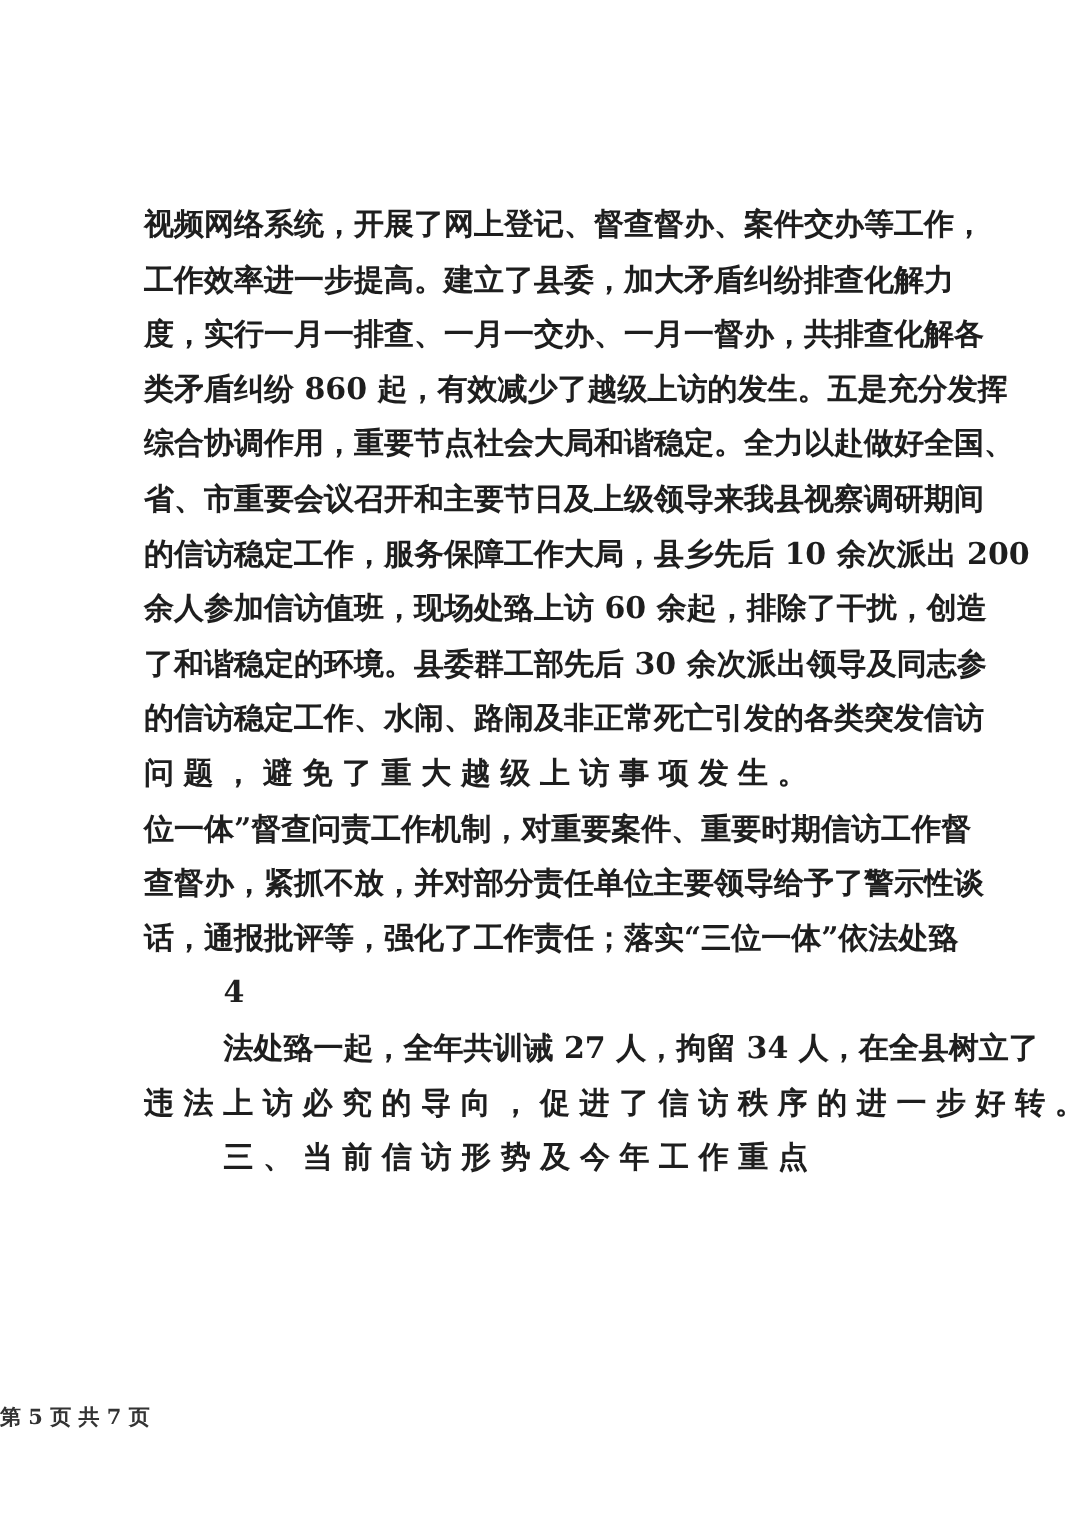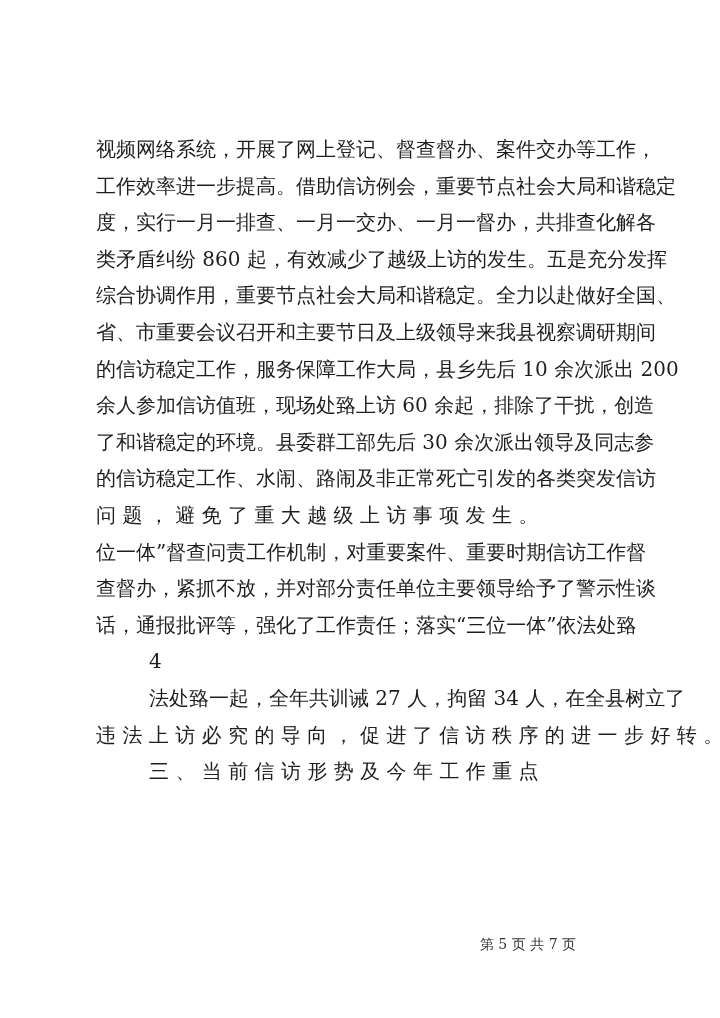--- a/index.html
+++ b/index.html
@@ -1,44 +1,44 @@
 <!DOCTYPE html>
 <html><head>
 <meta charset="utf-8">
 <style>
   html, body { margin: 0; padding: 0; background: #ffffff; }
   body { width: 720px; height: 1018px; position: relative; overflow: hidden; }
   .page {
-    position: absolute; left: 0; top: 0; width: 720px; height: 1018px; background: #ffffff;
+    position: absolute; left: 0; top: 0; width: 720px; height: 1018px; background: #ffffff; font-weight: bold;
   }
   .body-text {
     position: absolute; left: 96px; top: 131px; width: 540px;
     font-family: "DejaVu Serif", "Liberation Serif", serif;
     font-size: 20px; color: #1e1e1e;
   }
   .line {
     display: block; height: 36.6px; line-height: 36.6px; white-space: nowrap;
     letter-spacing: 6.4px;
   }
   .line.justify { text-align: justify; text-align-last: justify; letter-spacing: 0; width: 536px; }
   .indent { padding-left: 53px; }
   .line.indent.justify { width: 483px; }
   .pagenum { letter-spacing: 0; }
   .footer {
-    position: absolute; left: 0; width: 576px; top: 936px; text-align: right;
+    position: absolute; left: 0; width: 576px; top: 936px; text-align: left;
     font-family: "DejaVu Serif", "Liberation Serif", serif; font-size: 14px; color: #333;
   }
 </style>
 </head>
 <body>
 
 <div class="page">
   <div class="body-text">
     <span class="line justify">视频网络系统，开展了网上登记、督查督办、案件交办等工作，</span>
-    <span class="line justify">工作效率进一步提高。借助信访例会，重要节点社会大局和谐稳定</span>
+    <span class="line justify">工作效率进一步提高。建立了县委，加大矛盾纠纷排查化解力</span>
     <span class="line justify">度，实行一月一排查、一月一交办、一月一督办，共排查化解各</span>
     <span class="line justify">类矛盾纠纷 860 起，有效减少了越级上访的发生。五是充分发挥</span>
     <span class="line justify">综合协调作用，重要节点社会大局和谐稳定。全力以赴做好全国、</span>
     <span class="line justify">省、市重要会议召开和主要节日及上级领导来我县视察调研期间</span>
     <span class="line justify">的信访稳定工作，服务保障工作大局，县乡先后 10 余次派出 200</span>
     <span class="line justify">余人参加信访值班，现场处臵上访 60 余起，排除了干扰，创造</span>
     <span class="line justify">了和谐稳定的环境。县委群工部先后 30 余次派出领导及同志参</span>
     <span class="line justify">的信访稳定工作、水闹、路闹及非正常死亡引发的各类突发信访</span>
     <span class="line">问题，避免了重大越级上访事项发生。</span>
     <span class="line justify">位一体”督查问责工作机制，对重要案件、重要时期信访工作督</span>

